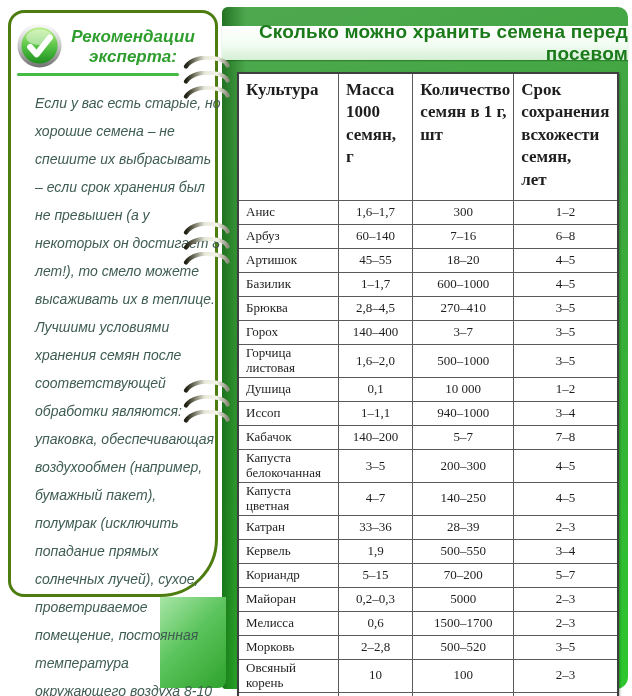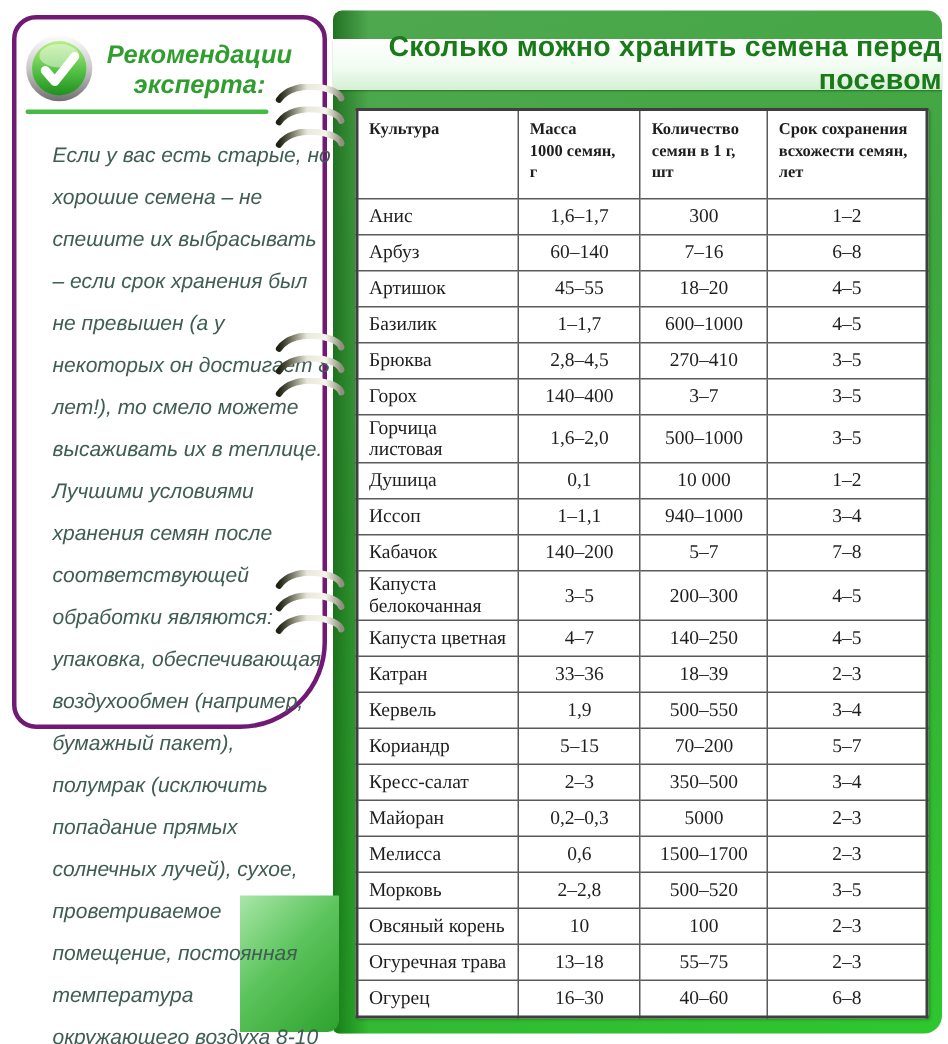--- a/index.html
+++ b/index.html
@@ -33,37 +33,37 @@
   
   .seed-table {
     position:absolute; left:15px; top:65px; width:382px;
     border-collapse:collapse; background:#ffffff;
     font-family:"Liberation Serif","DejaVu Serif",serif; color:#1e1e1e;
     border:2px solid #3f3f3f;
     box-shadow:1px 1px 2px rgba(0,40,0,0.35);
   }
   .seed-table th, .seed-table td { border:1px solid #5a5a5a; }
   .seed-table th {
-    font-size:11px; font-weight:bold; text-align:left; vertical-align:top;
+    font-size:17px; font-weight:bold; text-align:left; vertical-align:top;
     padding:5px 3px 9px 7px; line-height:1.32; white-space:pre-line;
   }
   .seed-table td { font-size:13px; height:21px; padding:1px 2px; line-height:1.15; }
   .seed-table td.crop { text-align:left; padding-left:7px; padding-right:4px; }
   .seed-table td.val  { text-align:center; }
 
   
   .corner-wedge {
     position:absolute; left:160px; top:597px; width:66px; height:91px;
     background:linear-gradient(135deg,#a8e6a8 0%,#5cc45c 45%,#2da22d 100%);
     border-radius:0 0 8px 0; z-index:1;
   }
   .sidebar-card {
-    position:absolute; left:8px; top:10px; width:210px; height:476px;
+    position:absolute; left:8px; top:10px; width:210px; height:587px;
     box-sizing:border-box; background:#ffffff;
-    border:3px solid #701a75; border-radius:16px 16px 58px 16px;
+    border:3px solid #4d7c0f; border-radius:16px 16px 58px 16px;
     z-index:2;
   }
   .check-icon-wrap { position:absolute; left:5px; top:9px; width:47px; height:47px; }
   .sidebar-heading {
     position:absolute; left:44px; top:14px; width:156px; text-align:center;
     font-style:italic; font-weight:bold; font-size:17px; line-height:20px;
     color:#2f9e2f;
   }
   .sidebar-rule {
     position:absolute; left:6px; top:60px; width:162px; height:3px;
@@ -207,40 +207,34 @@
         </tr>
         <tr>
           <td class="crop">Капуста цветная</td>
           <td class="val">4–7</td>
           <td class="val">140–250</td>
           <td class="val">4–5</td>
         </tr>
         <tr>
           <td class="crop">Катран</td>
           <td class="val">33–36</td>
-          <td class="val">18–39</td>
+          <td class="val">28–39</td>
           <td class="val">2–3</td>
         </tr>
         <tr>
           <td class="crop">Кервель</td>
           <td class="val">1,9</td>
           <td class="val">500–550</td>
           <td class="val">3–4</td>
         </tr>
         <tr>
           <td class="crop">Кориандр</td>
           <td class="val">5–15</td>
           <td class="val">70–200</td>
           <td class="val">5–7</td>
-        </tr>
-        <tr>
-          <td class="crop">Кресс-салат</td>
-          <td class="val">2–3</td>
-          <td class="val">350–500</td>
-          <td class="val">3–4</td>
         </tr>
         <tr>
           <td class="crop">Майоран</td>
           <td class="val">0,2–0,3</td>
           <td class="val">5000</td>
           <td class="val">2–3</td>
         </tr>
         <tr>
           <td class="crop">Мелисса</td>
           <td class="val">0,6</td>

